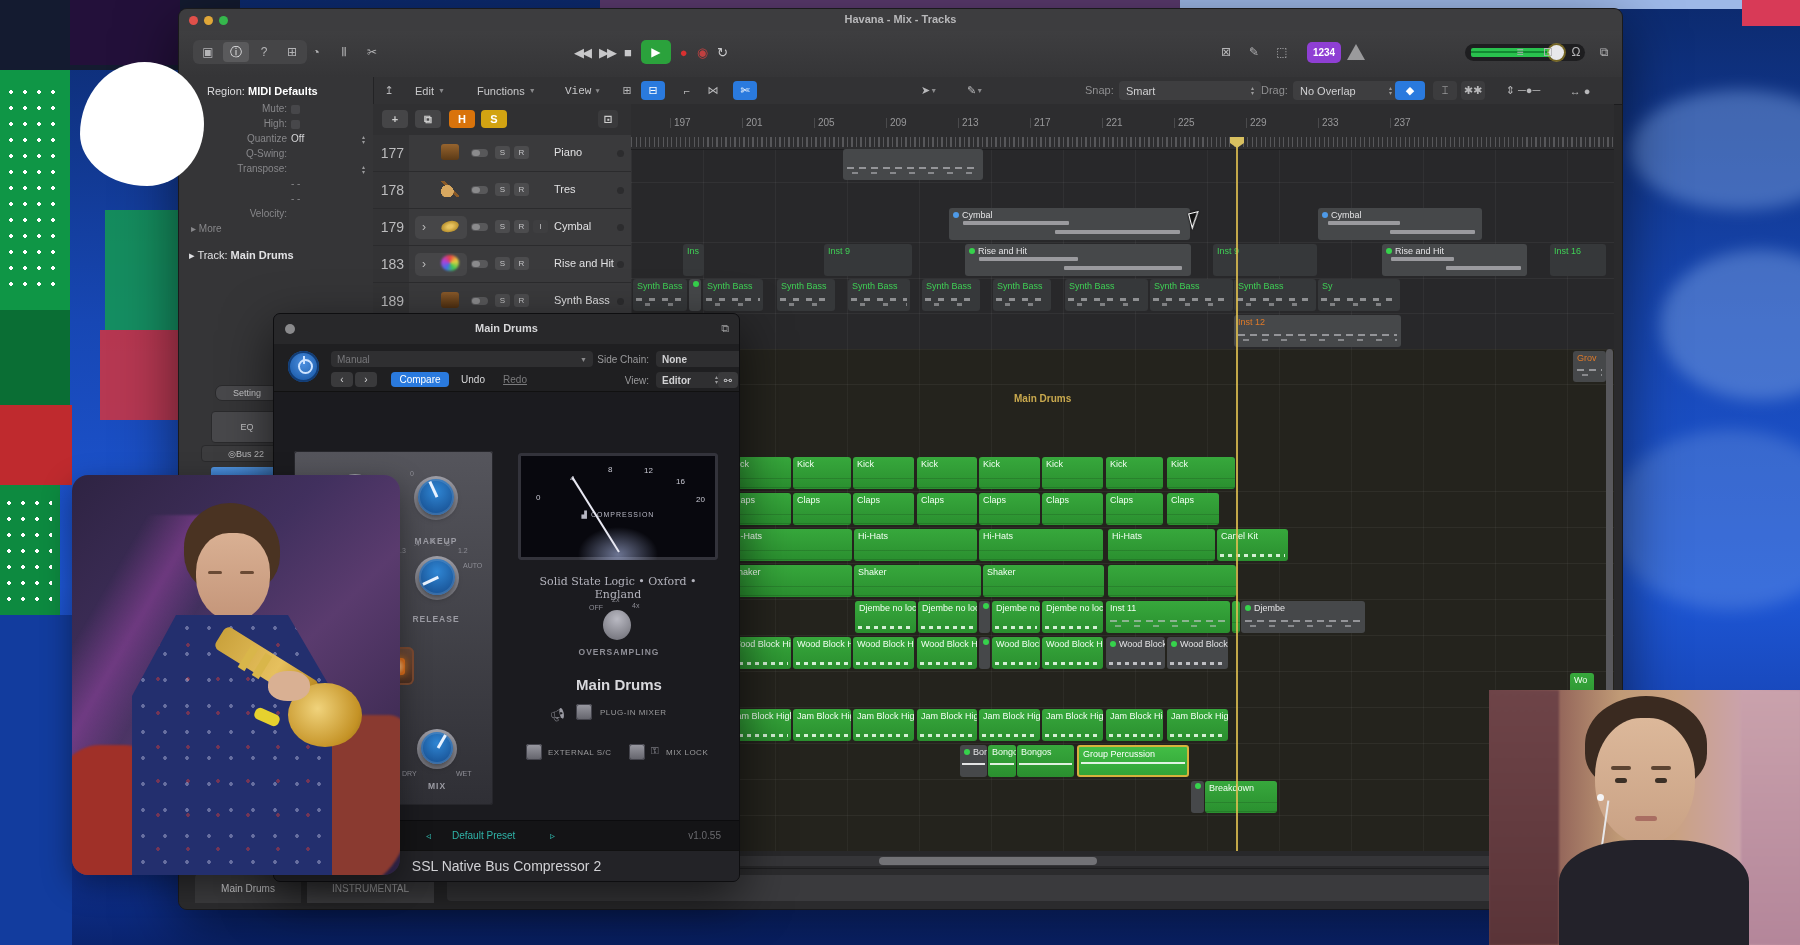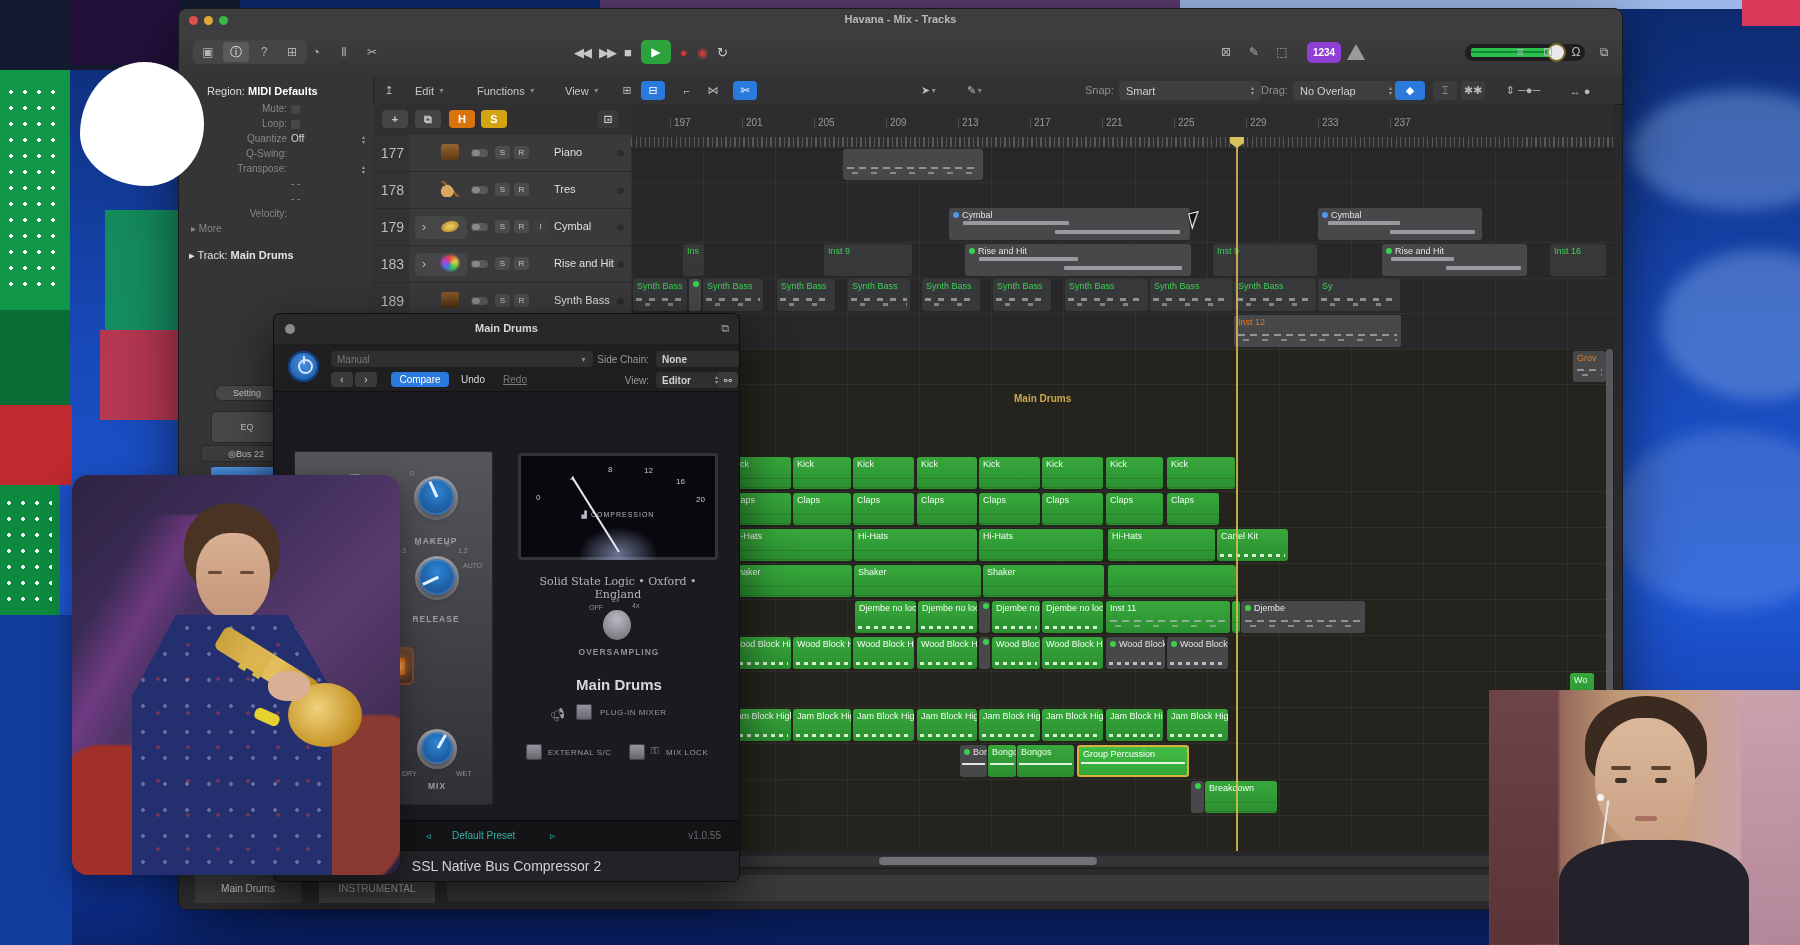--- a/index.html
+++ b/index.html
@@ -232,21 +232,21 @@
     <div class="abar">
       <span class="toolico" style="left:4px;top:4px;background:transparent;">↥</span>
       <div class="menu" style="left:42px;">
           <span>Edit</span>
           <span class="chev">▼</span>
         </div>
       <div class="menu" style="left:104px;">
           <span>Functions</span>
           <span class="chev">▼</span>
         </div>
-      <div class="menu" style="left:192px;">
+      <div class="menu" style="left:192px;font-family:Liberation Mono, monospace;">
           <span>View</span>
           <span class="chev">▼</span>
         </div>
       <span class="toolico" style="left:242px;background:transparent;">⊞</span>
       <span class="toolico blue" style="left:268px;">⊟</span>
       <span class="toolico" style="left:302px;background:transparent;">⌐</span>
       <span class="toolico" style="left:328px;background:transparent;">⋈</span>
       <span class="toolico blue" style="left:360px;">✄</span>
       <span class="toolico" style="left:536px;background:transparent;width:40px;">➤ <span class="chev">▼</span></span>
       <span class="toolico" style="left:582px;background:transparent;width:40px;">✎ <span class="chev">▼</span></span>
@@ -271,21 +271,21 @@
       <div class="insphead">
         <span>Region:</span> <b style="color:#fff;">MIDI Defaults</b>
       </div>
       <div id="insp-rows">
           <div class="irow">
             <div class="l">Mute:</div>
             <div class="ckb"></div>
             <div class="v" style="color: rgb(135, 135, 138);"></div>
           </div>
           <div class="irow">
-            <div class="l">Loop:</div>
+            <div class="l">High:</div>
             <div class="ckb"></div>
             <div class="v" style="color: rgb(135, 135, 138);"></div>
           </div>
           <div class="irow">
             <div class="l">Quantize</div>
             <div class="v">Off</div>
             <div class="" style="position: absolute; right: 8px; top: 2px; font-size: 6px; line-height: 5px; color: rgb(154, 154, 156);">▴<br>▾</div>
           </div>
           <div class="irow">
             <div class="l">Q-Swing:</div>
@@ -914,21 +914,21 @@
       <div class="phcap" id="phcap" style="left: 599px; top: 33px;"></div>
       <div class="vsb" style="top:245px;height:490px;"></div>
       <div class="hsb-track"></div>
       <div class="hsb" style="left:248px;width:218px;"></div>
     </div>
 
     <div class="botbar">
       <div class="btab" style="left:16px;width:106px;background:#39393b;">
           <span>Main Drums</span>
         </div>
-      <div class="btab" style="left:140px;width:116px;background:#47474a;">
+      <div class="btab" style="left:128px;width:127px;background:#47474a;">
           <span>INSTRUMENTAL</span>
         </div>
       <div style="position:absolute;left:268px;right:10px;top:6px;height:26px;background:#3a3a3d;border-radius:4px;"></div>
     </div>
   </div>
 
   <div class="plug">
     <div class="phead">
       <span style="position:absolute;left:11px;top:10px;width:10px;height:10px;border-radius:50%;background:#8a8a8c;"></span>
       <div class="ptitle">Main Drums</div>

